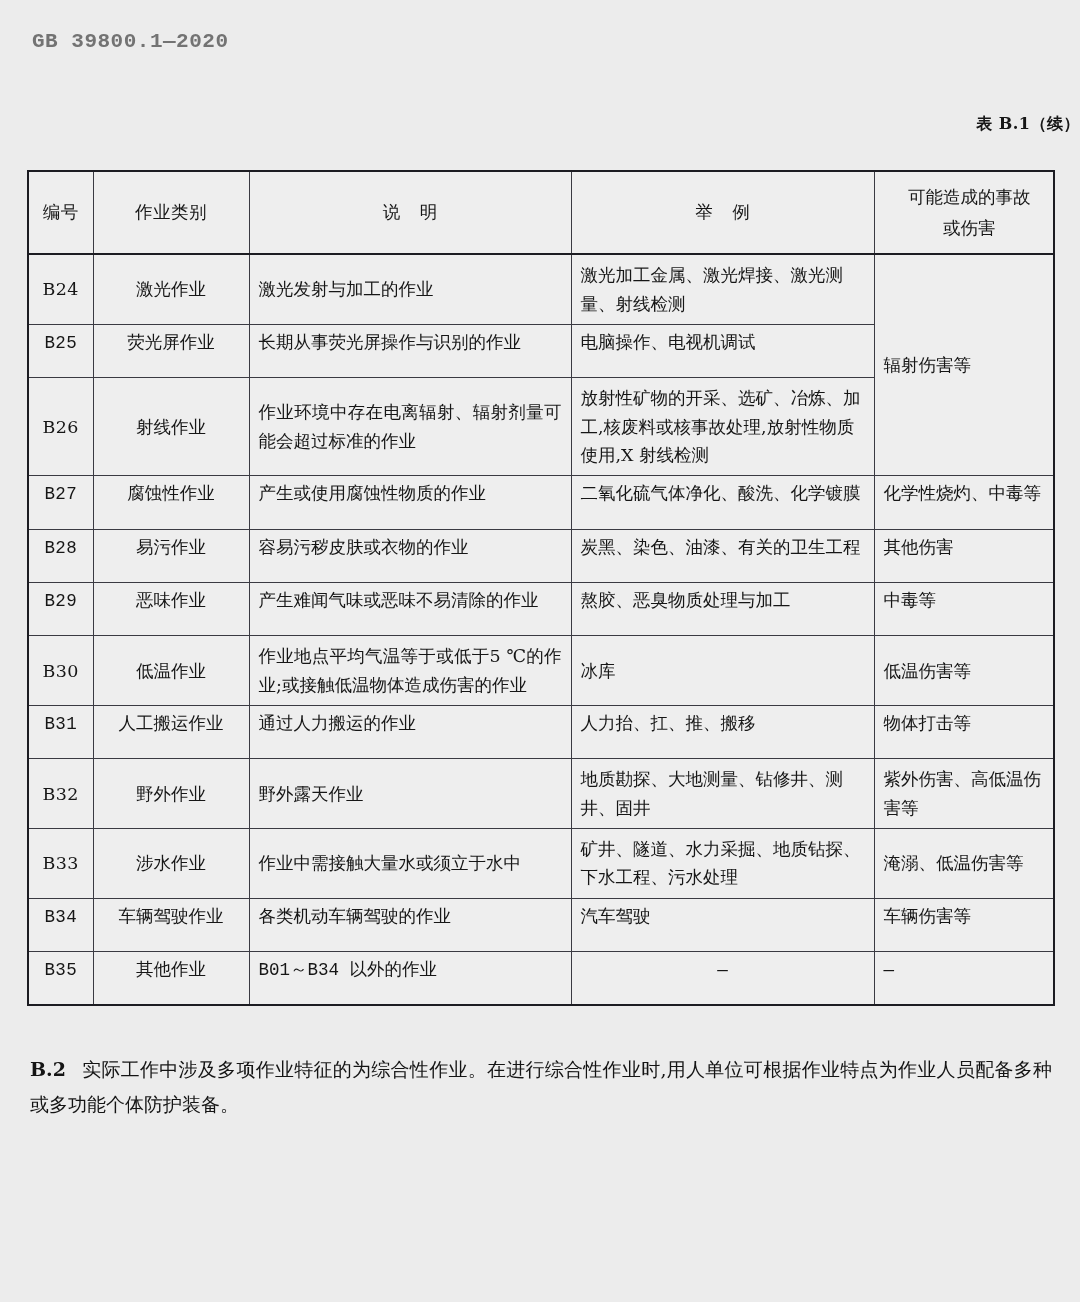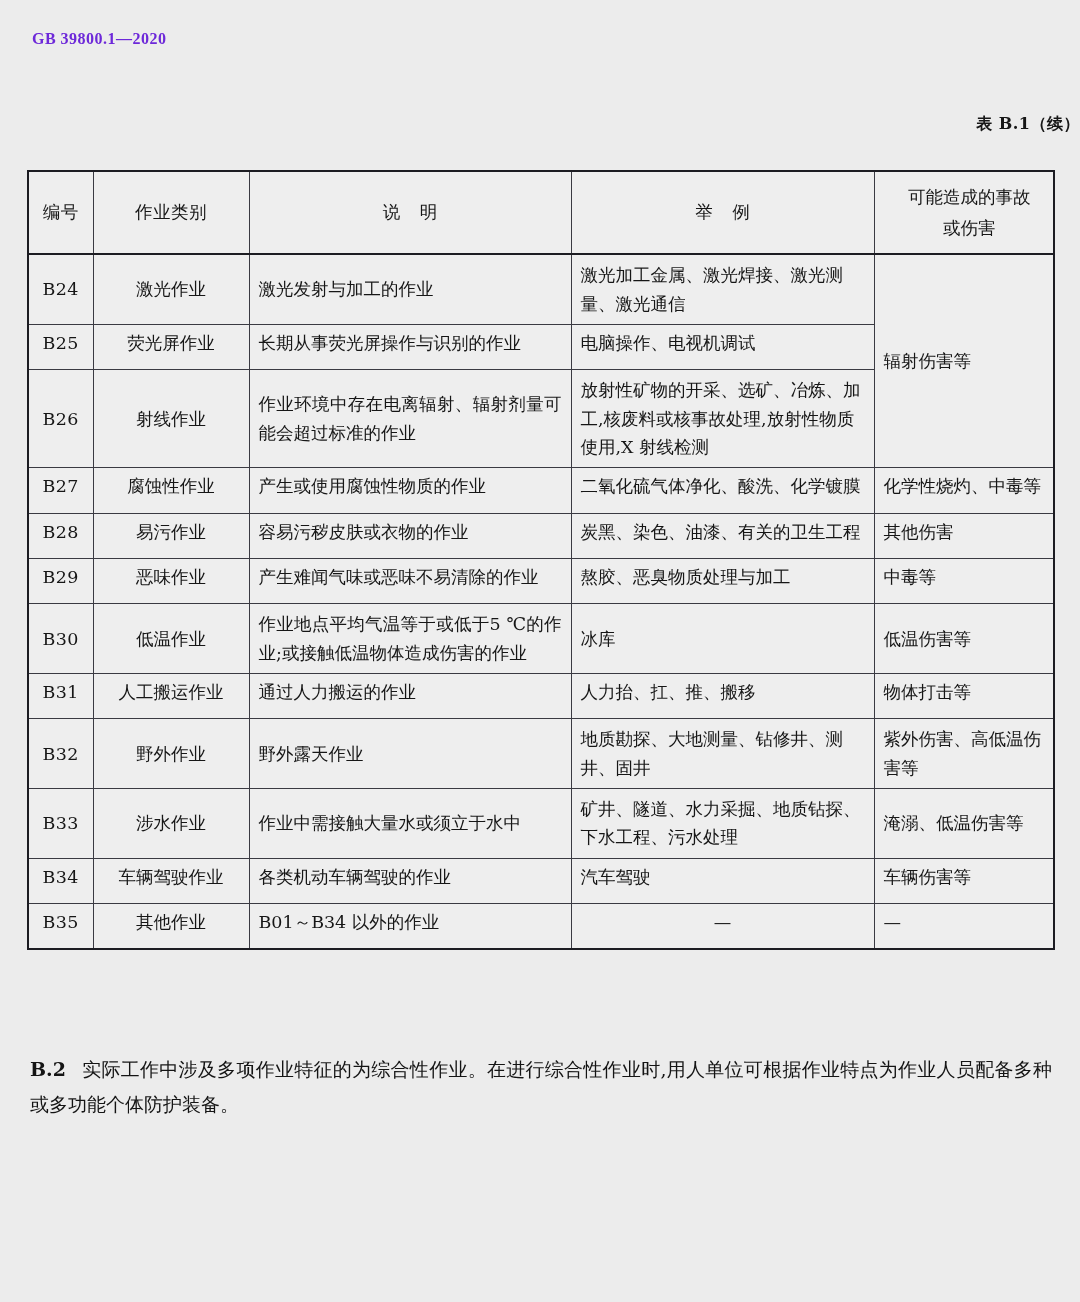--- a/index.html
+++ b/index.html
@@ -21,25 +21,25 @@
     width: 1080px;
     height: 1302px;
     box-sizing: border-box;
   }
 
   
   .doc-header {
     position: absolute;
     left: 32px;
     top: 30px;
-    font-family: Liberation Serif, serif;
+    font-family: Liberation Mono, monospace;
     font-weight: bold;
-    font-size: 16px;
+    font-size: 21px;
     letter-spacing: 0.5px;
-    color: #6d28d9;
+    color: #737373;
   }
 
   
   .table-caption {
     position: absolute;
     left: 0;
     right: 0;
     top: 114px;
     text-align: right;
     font-size: 16px;
@@ -124,21 +124,21 @@
     text-align: left;
   }
   td.col-risk {
     text-align: left;
   }
   td.dash {
     text-align: center;
   }
 
   
-  tr.compact td { padding-top: 4px; padding-bottom: 12px; }
+  tr.compact td { padding-top: 4px; padding-bottom: 20px; font-family: Liberation Mono, monospace; }
 
   
   .clause {
     position: absolute;
     left: 30px;
     top: 1052px;
     width: 1022px;
     font-size: 19px;
     line-height: 1.85;
     color: #141414;
@@ -179,21 +179,21 @@
             <span>可能造成的事故</span><br>
             <span>或伤害</span>
           </th>
         </tr>
       </thead>
       <tbody id="table-body">
           <tr>
             <td class="col-id">B24</td>
             <td class="col-cat">激光作业</td>
             <td class="col-desc">激光发射与加工的作业</td>
-            <td class="col-ex">激光加工金属、激光焊接、激光测量、激光通信</td>
+            <td class="col-ex">激光加工金属、激光焊接、激光测量、射线检测</td>
             <td class="col-risk" rowspan="3">辐射伤害等</td>
           </tr>
           <tr class="compact">
             <td class="col-id">B25</td>
             <td class="col-cat">荧光屏作业</td>
             <td class="col-desc">长期从事荧光屏操作与识别的作业</td>
             <td class="col-ex">电脑操作、电视机调试</td>
           </tr>
           <tr>
             <td class="col-id">B26</td>

